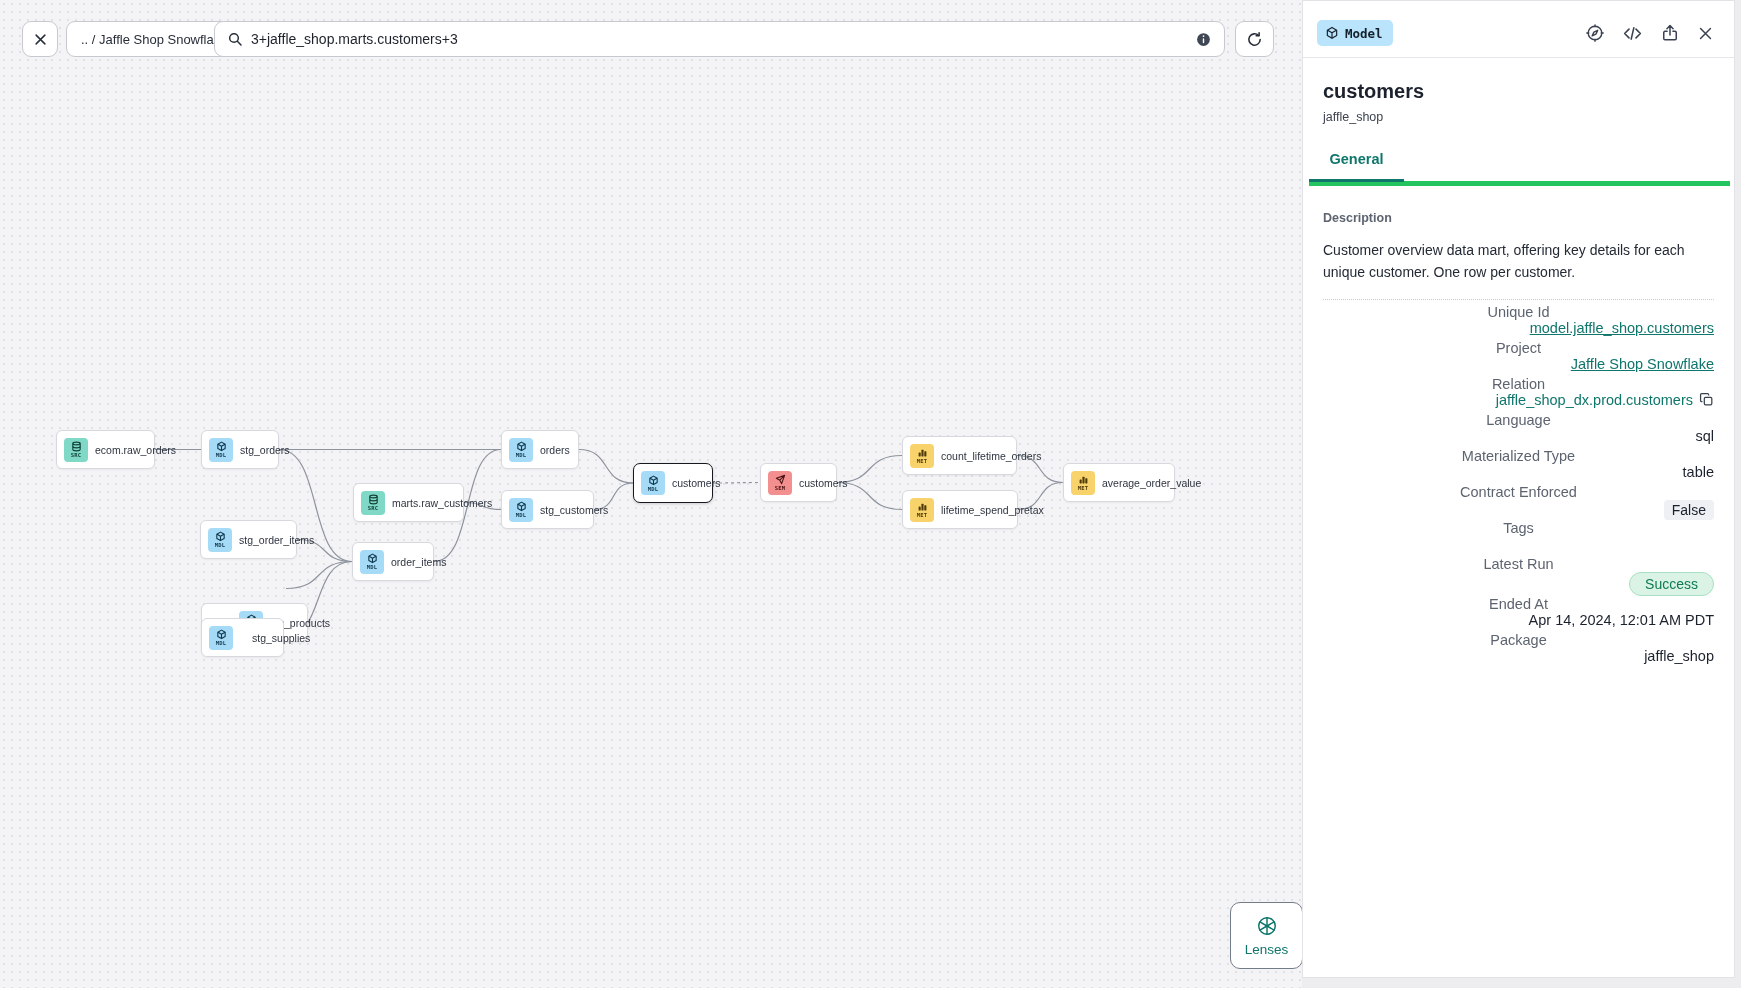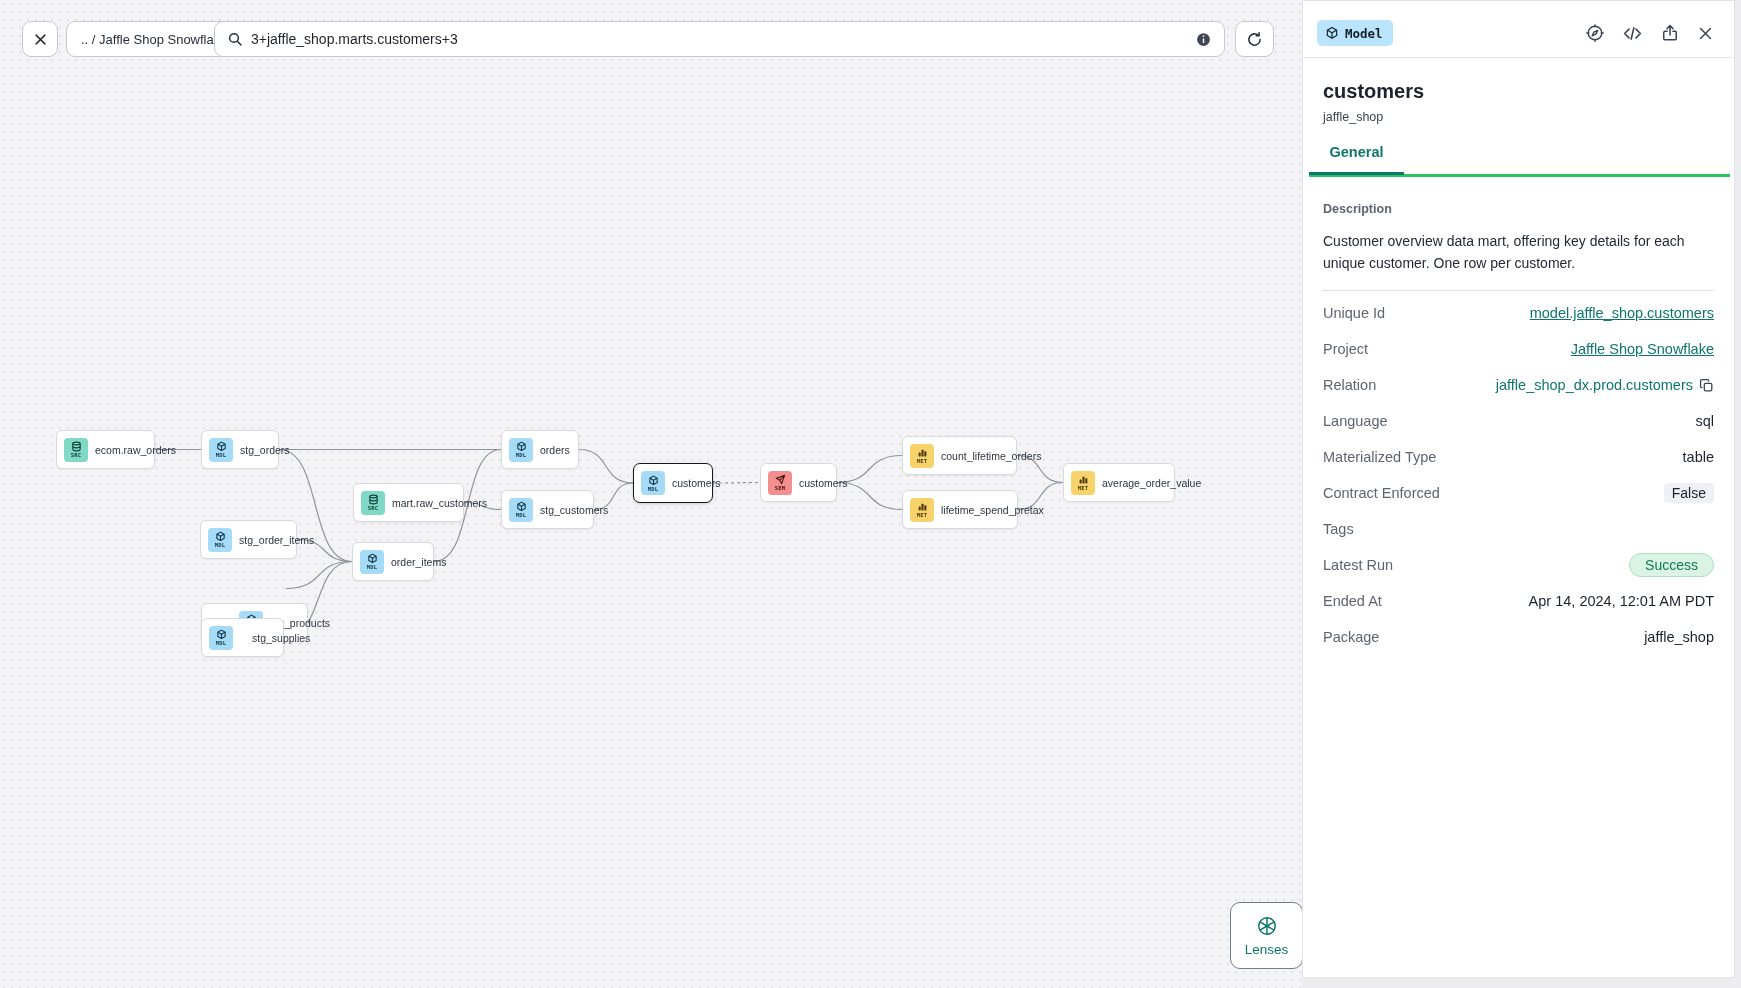--- a/index.html
+++ b/index.html
@@ -57,29 +57,29 @@
   .phead { height:57px; flex:none; border-bottom:1px solid #e6e7ea; display:flex;
            align-items:center; padding:8px 20px 0 14px; }
   .type-badge { background:#b9e4fb; color:#15202b; border-radius:5px; height:26px;
                 display:flex; align-items:center; gap:6px; padding:0 10px 0 8px;
                 font-family:"DejaVu Sans Mono", monospace; font-size:12.5px; font-weight:bold; }
   .phead-icons { margin-left:auto; display:flex; align-items:center; gap:17px; color:#3a4150; }
   .phead-icons .hic { cursor:pointer; display:flex; }
   .pbody { padding:22px 20px 0 20px; overflow:hidden; }
   .ptitle { font-size:20px; font-weight:bold; color:#1c222d; }
   .psub { margin-top:7px; font-size:12.5px; color:#3c434f; }
-  .tabs { margin:20px -16px 0 -14px; border-bottom:3px solid #22c55e; display:flex;align-items:center; }
+  .tabs { margin:27px -16px 0 -14px; border-bottom:5px solid #22c55e; display:flex;align-items:center; }
   .tab { width:95px; text-align:center; padding-bottom:12px; font-size:14.5px; font-weight:bold;
          color:#0e766b; border-bottom:3px solid #0e766b; margin-bottom:-1px; cursor:pointer; }
   .sec-label { margin-top:25px; font-size:12.5px; font-weight:bold; color:#5d6470; }
   .desc { margin-top:15px; font-size:14px; line-height:1.55; color:#232a35; max-width:398px; }
   .dotted-hr { margin-top:16px; border:none; border-top:1px dotted #c7cad0; }
-  .frow { min-height:36px; display:flex; align-items:center; }
+  .frow { min-height:36px; display:flex; align-items:center;flex-direction:column; }
   .flabel { font-size:14.5px; color:#5d6470; }
-  .fvalue { margin-left:auto; font-size:14.5px; color:#1c222d; display:flex; align-items:center; gap:6px;padding-left:14px; }
+  .fvalue { margin-left:auto; font-size:14.5px; color:#1c222d; display:flex; align-items:flex-start; gap:6px;padding-left:14px; }
   .fvalue a { color:#0e766b; text-decoration:underline; cursor:pointer; }
   .fvalue .tealtext { color:#0e766b; }
   .chip { background:#eef0f3; border-radius:4px; padding:2px 8px; font-size:14px; color:#1c222d; }
   .success-pill { background:#daf3e5; border:1px solid #a9dfc4; color:#0f7a55; border-radius:14px;
                   padding:3px 15px; font-size:14px; }
   .copy-ic { cursor:pointer; color:#39414e; display:flex; }
 </style>
 </head>
 <body>
 
@@ -155,21 +155,21 @@
       </div>
       <div class="gnode" style="left: 353px; top: 483px; width: 111px;">
         <span class="nbadge b-SRC">
           <svg viewBox="0 0 24 24" fill="none" stroke="currentColor" stroke-width="2.4">
             <ellipse cx="12" cy="5.5" rx="8" ry="3"></ellipse>
             <path d="M4 5.5v6.5c0 1.7 3.6 3 8 3s8-1.3 8-3V5.5"></path>
             <path d="M4 12v6.5c0 1.7 3.6 3 8 3s8-1.3 8-3V12"></path>
           </svg>
           <span class="btxt">SRC</span>
         </span>
-        <span class="nlabel">mart.raw_customers</span>
+        <span class="nlabel">marts.raw_customers</span>
       </div>
       <div class="gnode" style="left: 352px; top: 542px; width: 82px;">
         <span class="nbadge b-MDL">
           <svg viewBox="0 0 24 24" fill="none" stroke="currentColor" stroke-width="2.4" stroke-linejoin="round">
             <path d="M12 2.5l8 4.6v9.2l-8 4.6-8-4.6V7.1l8-4.6z"></path>
             <path d="M4.4 7.2L12 11.6l7.6-4.4M12 11.6V21"></path>
           </svg>
           <span class="btxt">MDL</span>
         </span>
         <span class="nlabel">order_items</span>

